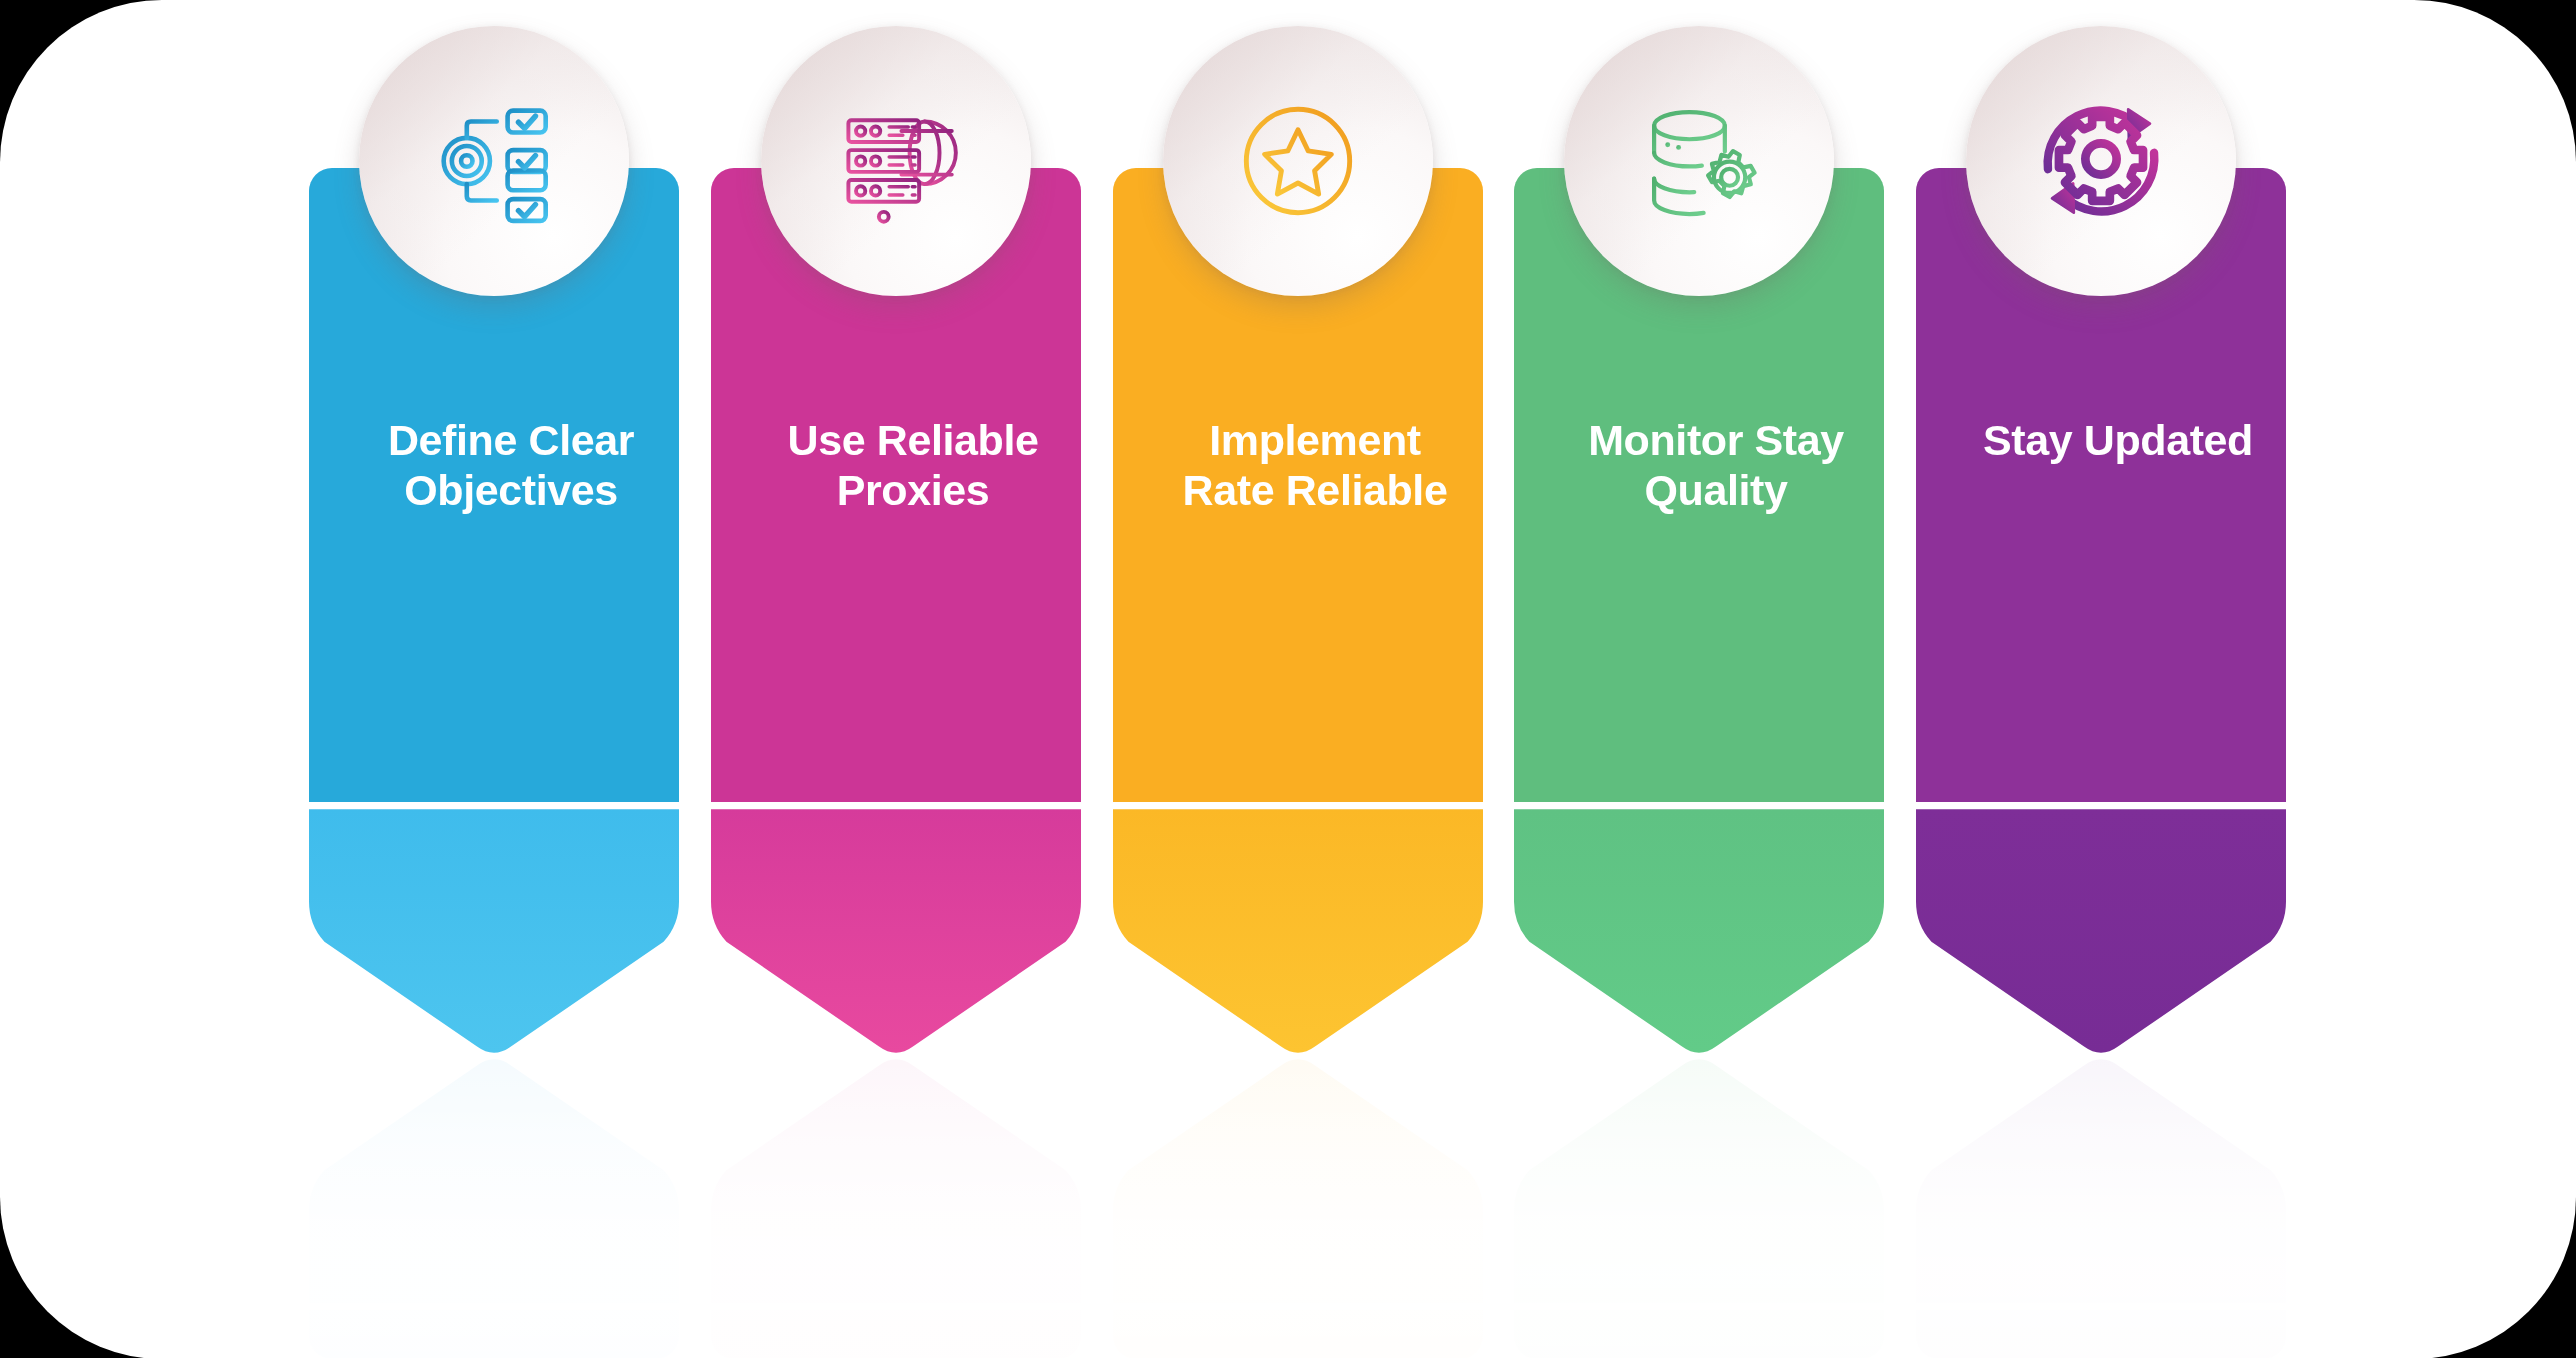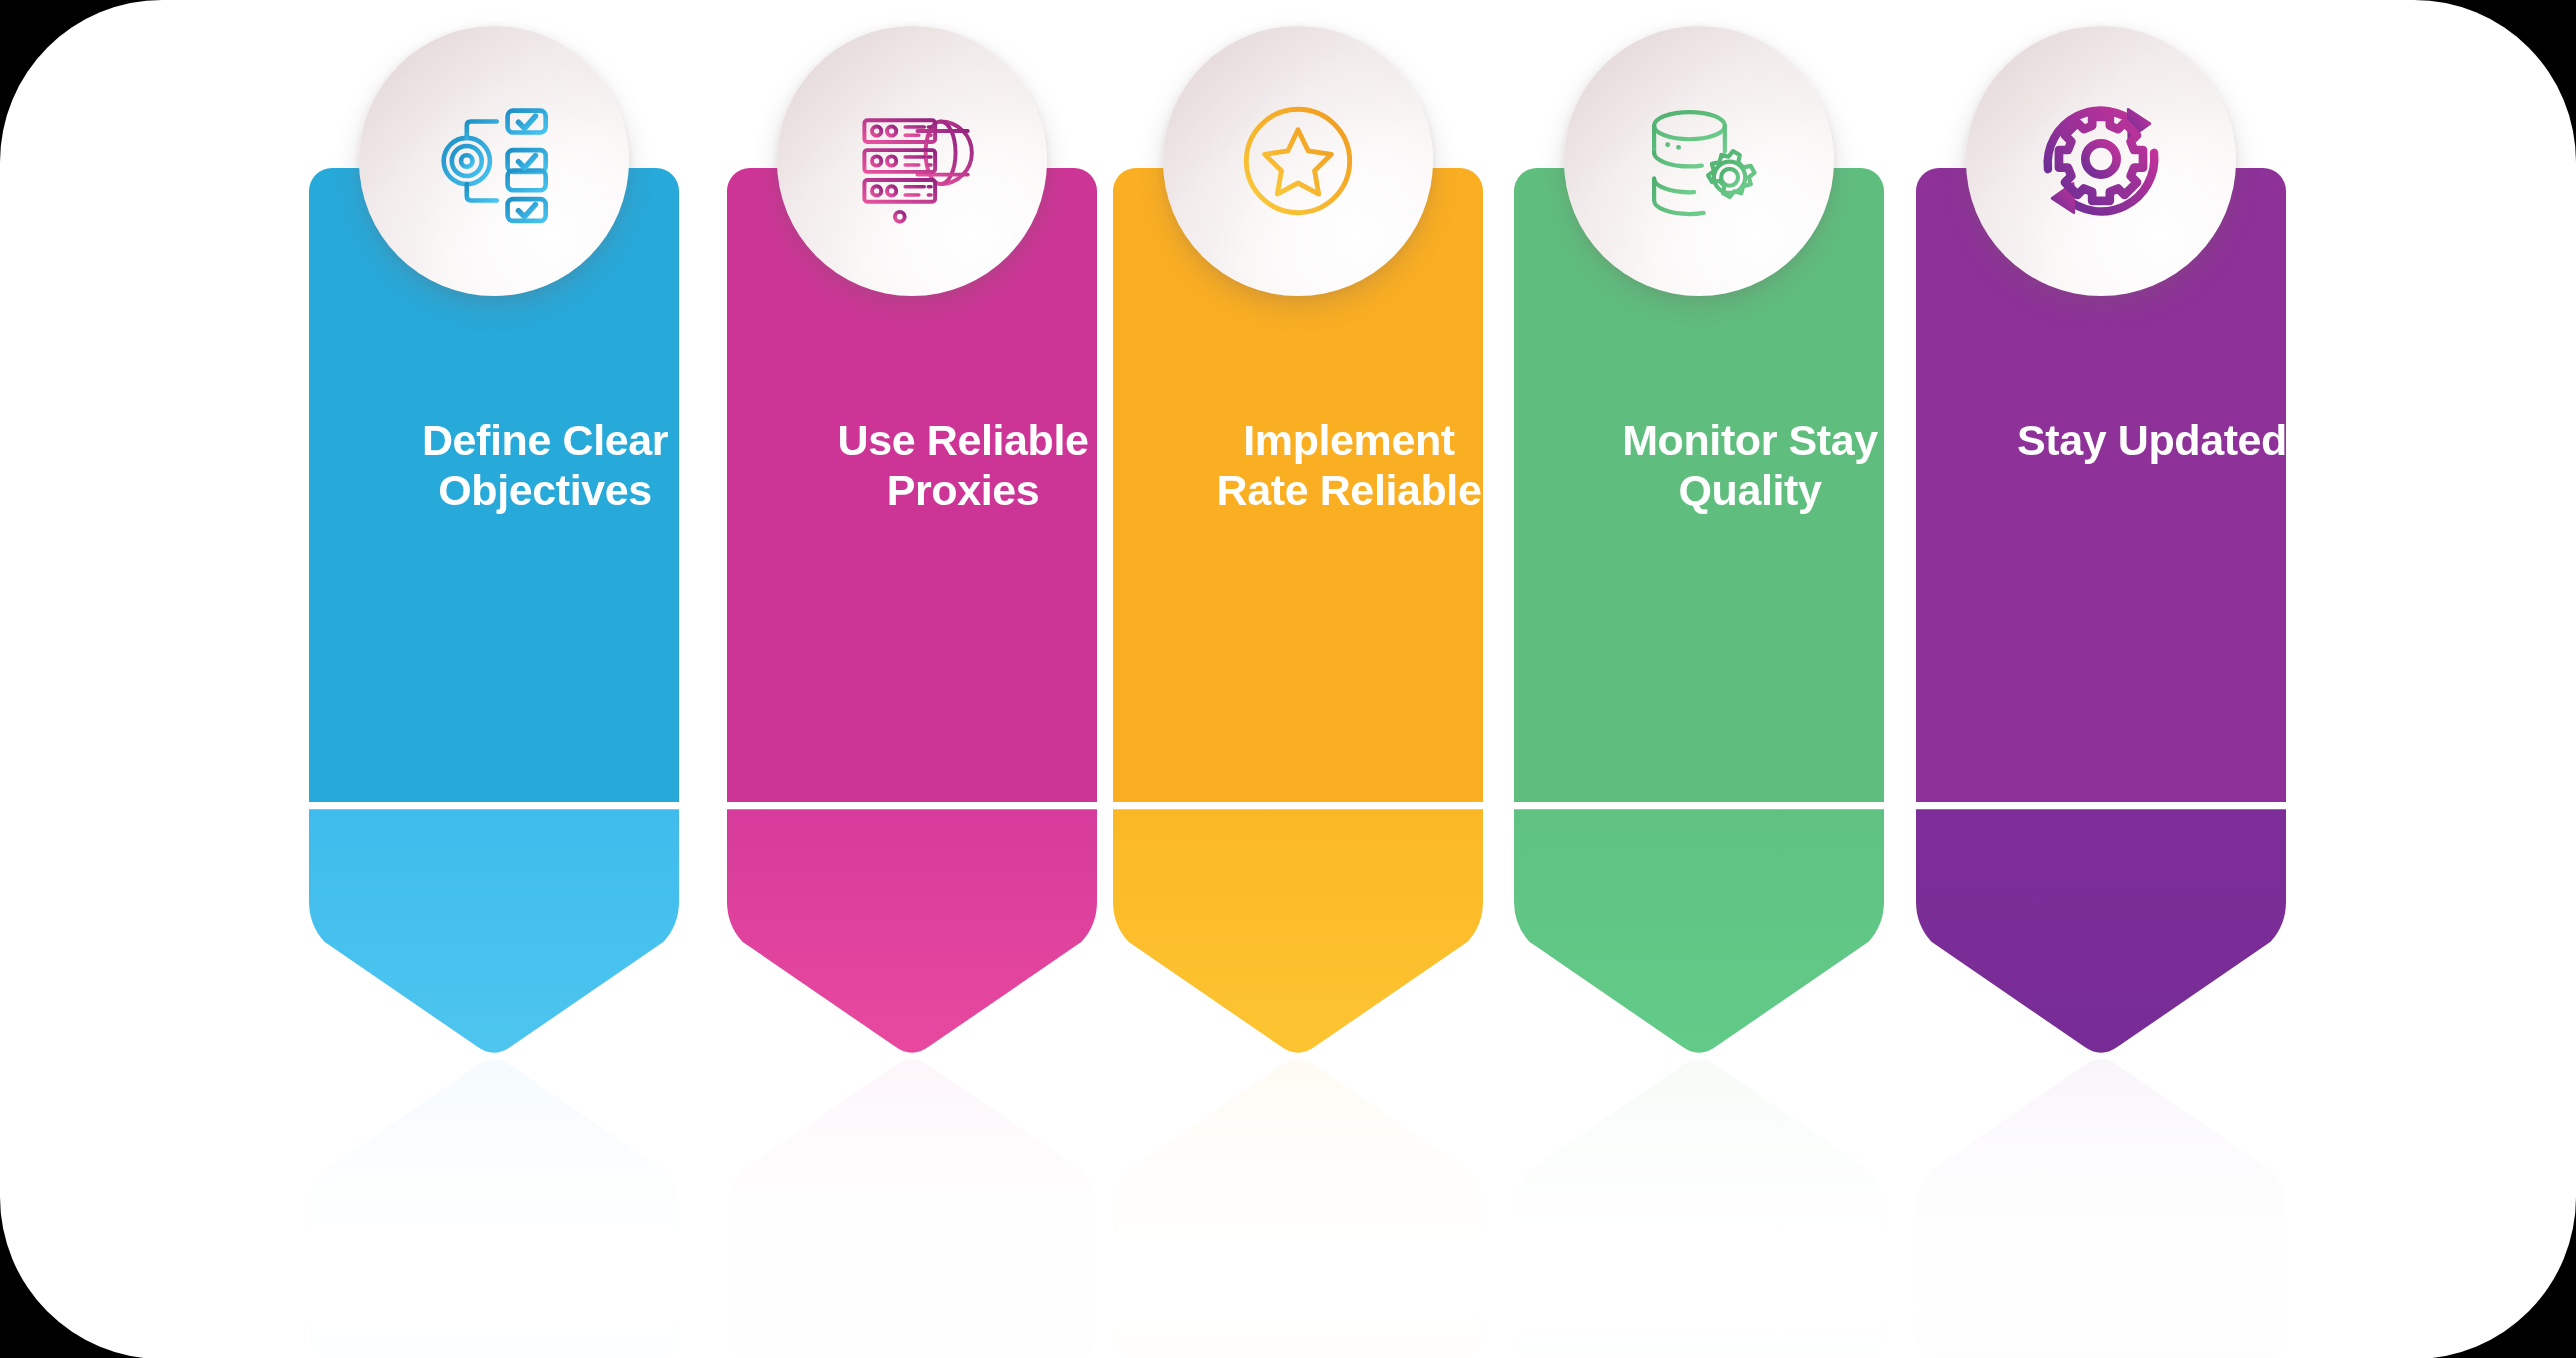--- a/index.html
+++ b/index.html
@@ -35,21 +35,21 @@
     height: 1359px;
   }
 
   .col {
     position: absolute;
     top: 0;
     width: 370px;
     height: 1359px;
   }
   .col.c0 { left: 0px; }
-  .col.c1 { left: 402px; margin-left: 16px; }
+  .col.c1 { left: 402px; }
   .col.c2 { left: 804px; }
   .col.c3 { left: 1205px; }
   .col.c4 { left: 1607px; }
 
   
   .marker-body {
     position: absolute;
     left: 0;
     top: 168px;
     width: 370px;
@@ -75,21 +75,20 @@
     width: 404px;
     text-align: center;
     color: #ffffff;
     font-size: 43px;
     font-weight: bold;
     line-height: 1.16;
     letter-spacing: -0.4px;
     font-family: "Liberation Sans", sans-serif;
     white-space: pre-line;
     pointer-events: none;
-    padding-left: 34px;
   }
 
   
   .icon-bubble {
     position: absolute;
     left: 50px;
     top: 25.5px;
     width: 270px;
     height: 270px;
     border-radius: 50%;

